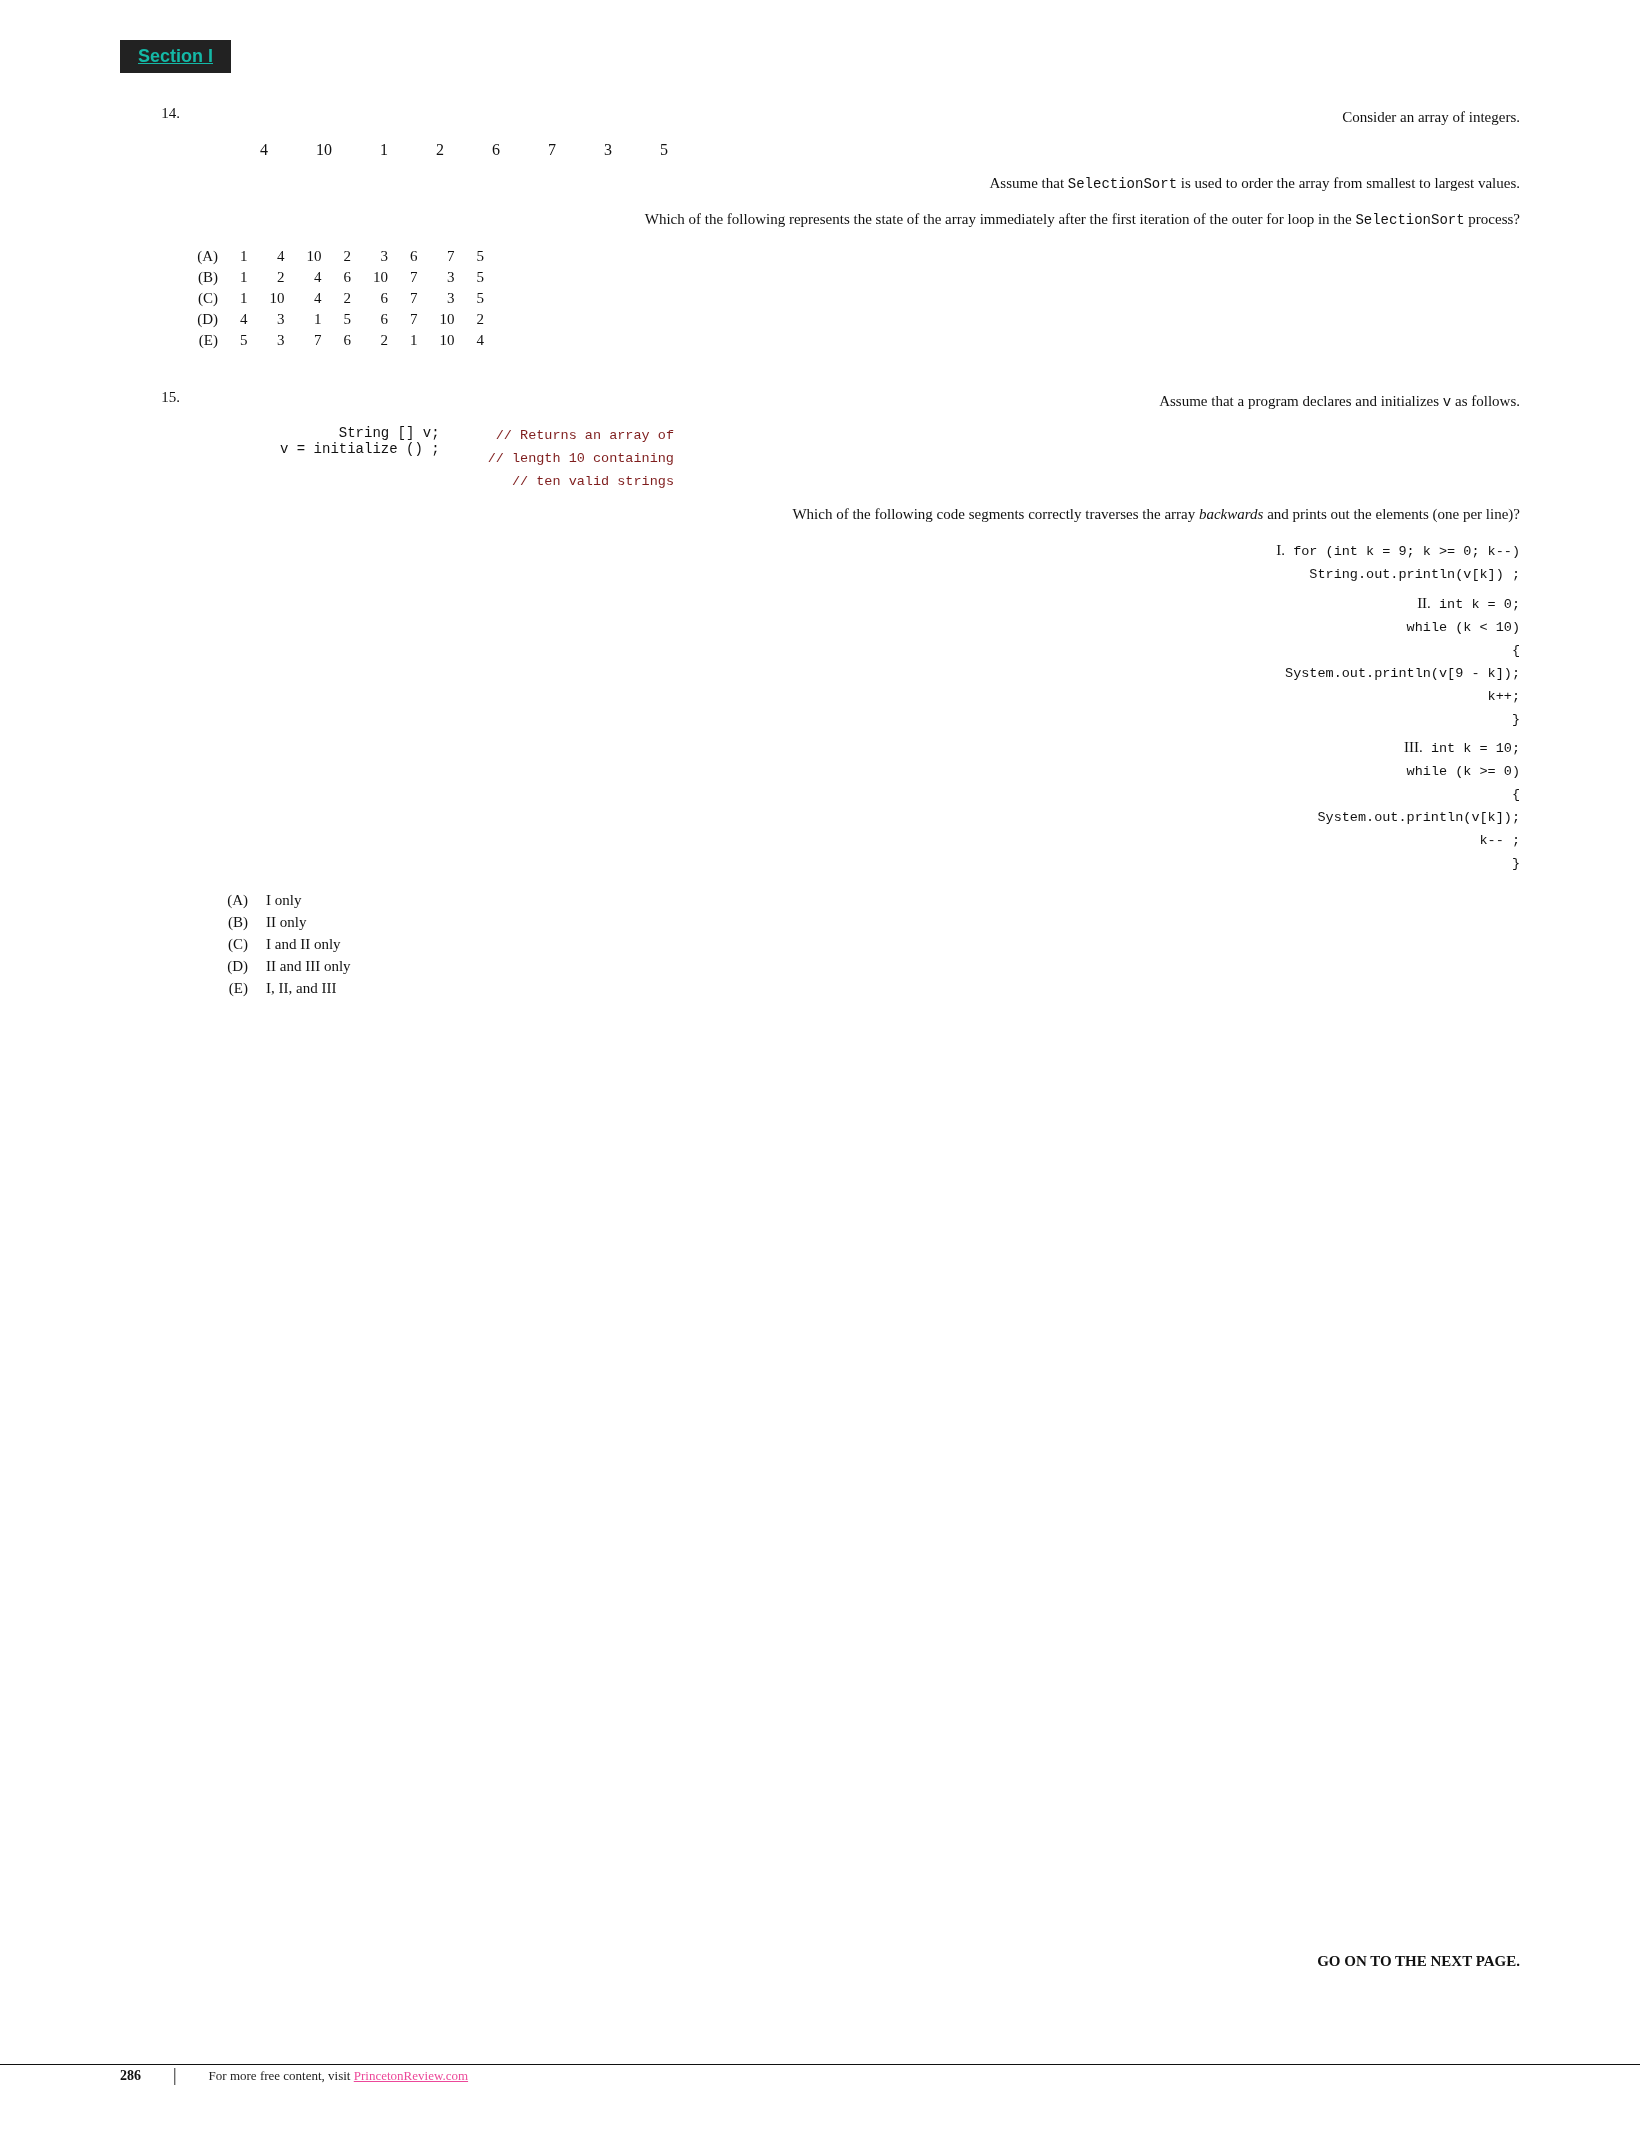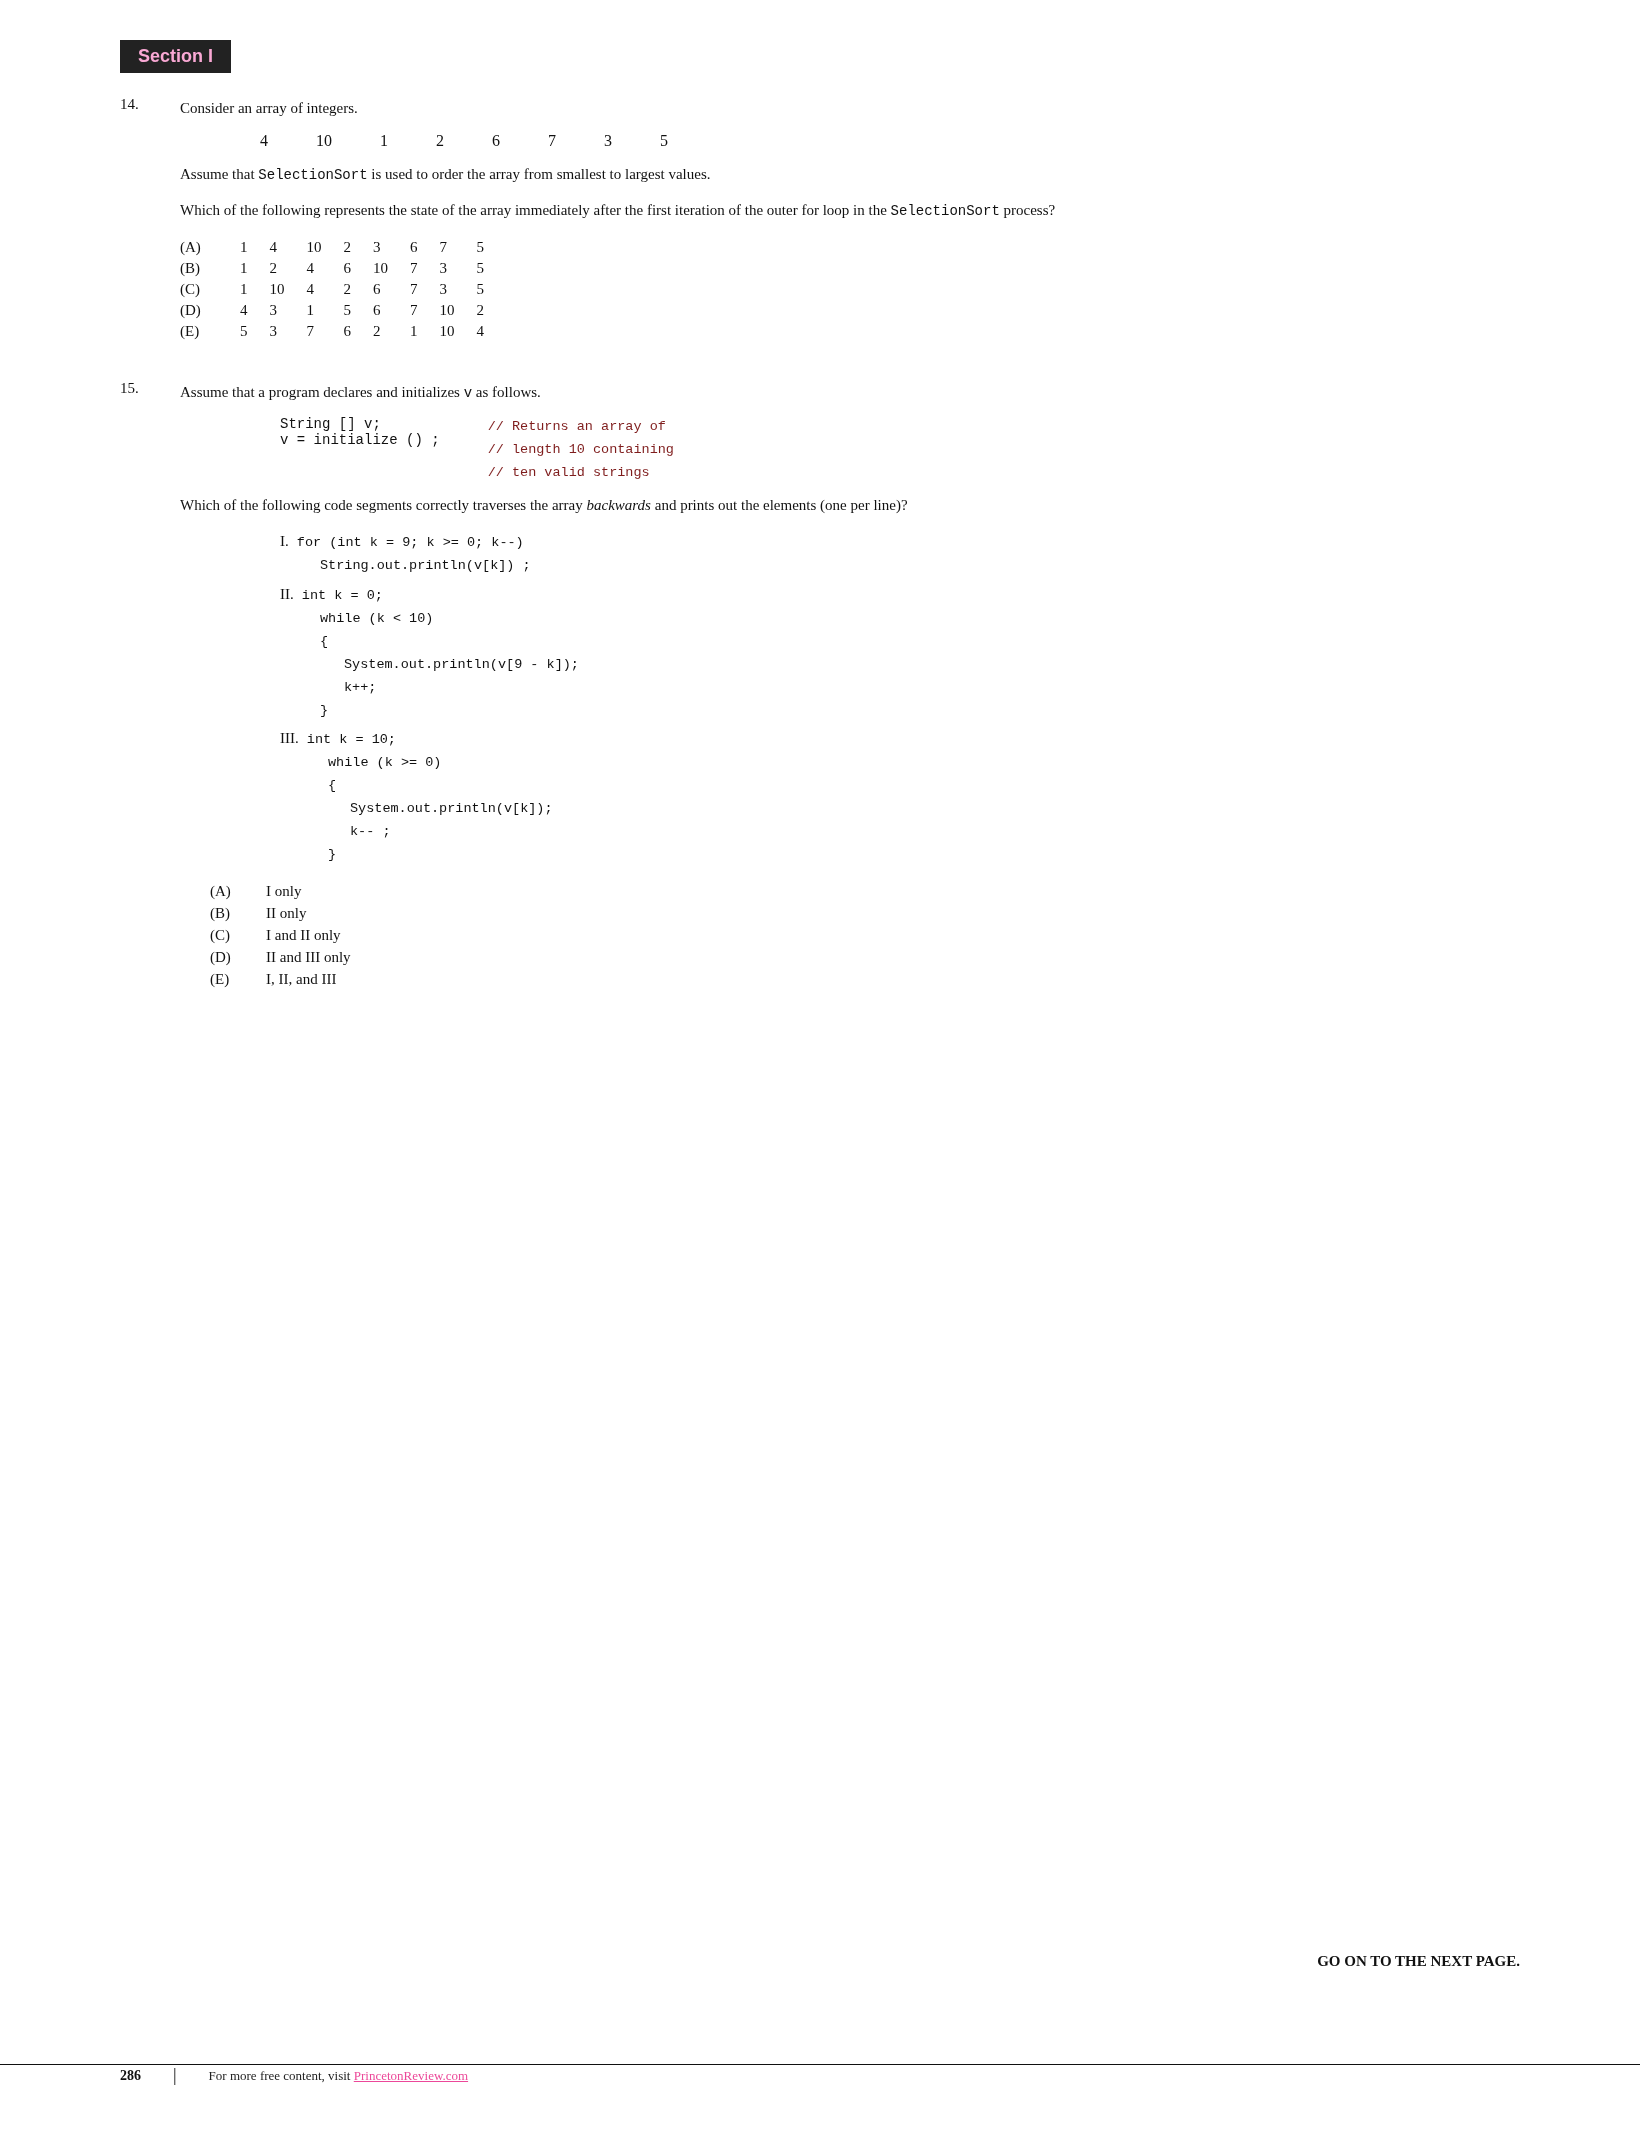--- a/index.html
+++ b/index.html
@@ -14,34 +14,36 @@
     }
     .page {
       width: 1640px;
       min-height: 2130px;
       padding: 40px 120px 80px 120px;
       position: relative;
     }
     .section-badge {
       display: inline-block;
       background: #222;
-      color: #f9a8d4;
+      color: #14b8a6;
       font-family: Arial, sans-serif;
       font-size: 18px;
       font-weight: bold;
       padding: 6px 18px;
-      margin-bottom: 23px;
+      margin-bottom: 32px;
+      text-decoration: underline;
     }
     .question-block {
       margin-bottom: 38px;
     }
     .question-row {
       display: flex;
       align-items: flex-start;
       margin-bottom: 8px;
+      text-align: right;
     }
     .q-num {
       min-width: 60px;
       font-size: 15px;
     }
     .q-body {
       flex: 1;
     }
     .array-display {
       display: flex;

